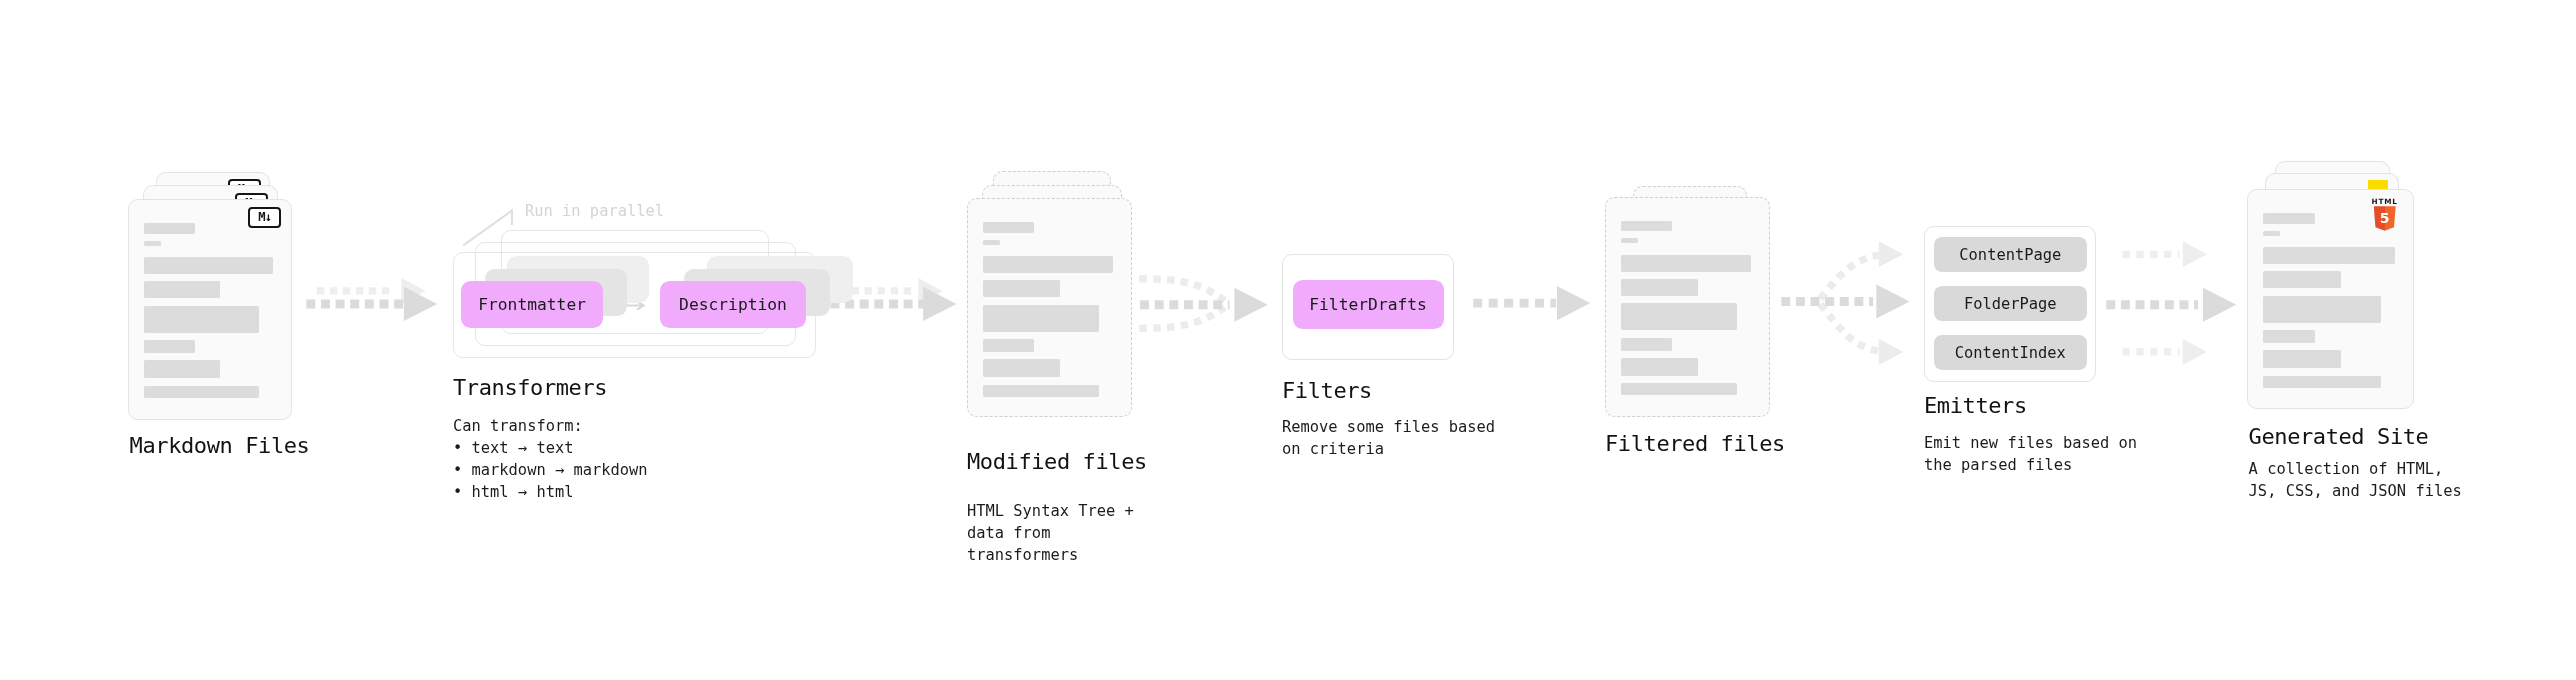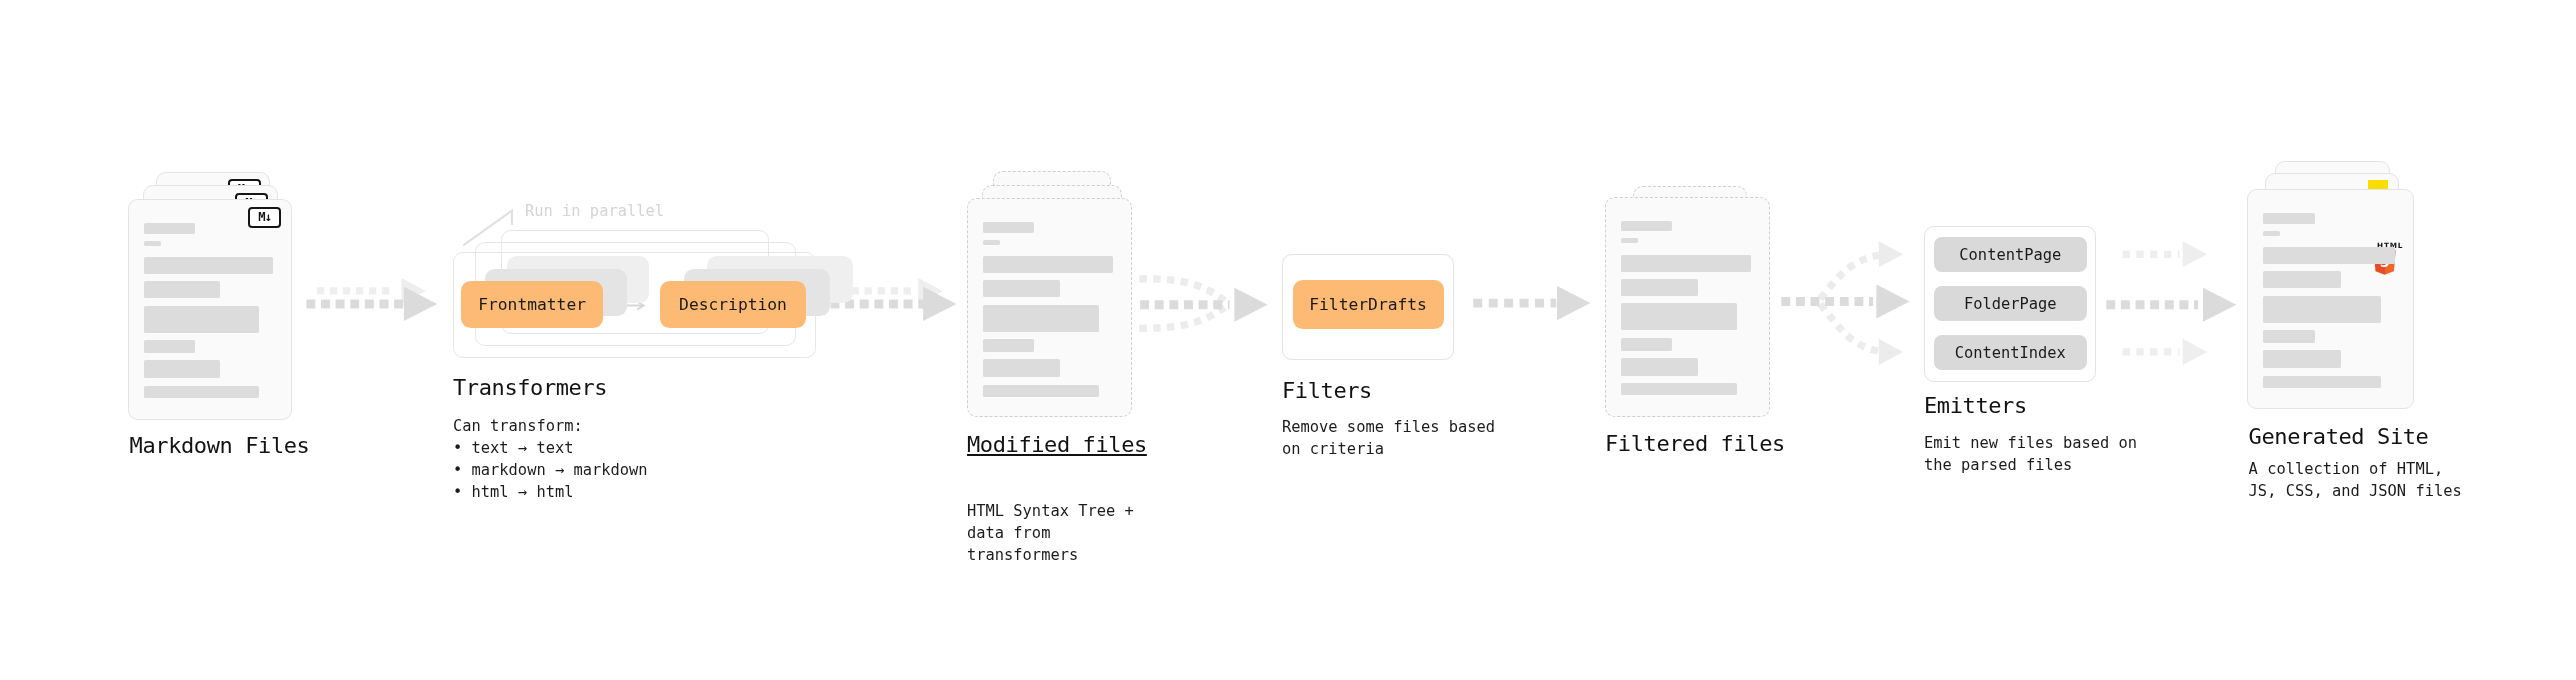--- a/index.html
+++ b/index.html
@@ -29,38 +29,38 @@
   .b7 { width: 57%; height: 18px; }
   .b8 { width: 86%; height: 12.2px; }
 
   
   .md-badge { position: absolute; right: 9.8px; top: 7.3px; width: 33px; height: 20.3px;
     border: 2.4px solid #151515; border-radius: 4.1px; background: #ffffff;
     display: flex; align-items: center; justify-content: center;
     font-weight: 700; font-size: 12.2px; letter-spacing: -0.8px; color: #151515; }
 
   
-  .html5-badge { position: absolute; right: 9.8px; top: 6.5px; width: 37px; text-align: right; margin-top: 44px; }
+  .html5-badge { position: absolute; right: 9.8px; top: 6.5px; width: 37px; text-align: center; }
   .html5-word { font-size: 7.3px; font-weight: 700; letter-spacing: 0.8px; color: #151515;
     font-family: "DejaVu Sans", "Liberation Sans", sans-serif; }
   .html5-shield { width: 22px; height: 24.4px; margin: 0.8px auto 0;
     background: linear-gradient(90deg, #e44d26 50%, #f16529 50%);
     clip-path: polygon(0% 0%, 100% 0%, 92% 86%, 50% 100%, 8% 86%);
     display: flex; align-items: center; justify-content: center;
     color: #ffffff; font-weight: 700; font-size: 14px;
     font-family: "DejaVu Sans", "Liberation Sans", sans-serif; }
   .css-badge { position: absolute; right: 11.4px; top: 4.1px; width: 21px; text-align: center; }
   .css-word { font-size: 10px; font-weight: 700; color: #151515;
     font-family: Liberation Sans, sans-serif; line-height: 6.5px; margin-top: 17px; }
   .css-bar { width: 19.5px; height: 4.1px; background: #2760e5; border-radius: 0.8px; margin: 0.8px auto 0; }
   .js-badge { position: absolute; right: 9.8px; top: 5.7px; width: 20.3px; height: 12.2px; background: #fcdd00; }
 
   
   .t-box { position: absolute; border: 1.6px solid #e6e6e6; border-radius: 9.8px; background: transparent; }
-  .pill { position: absolute; background: #fdba74; border-radius: 9.8px;
+  .pill { position: absolute; background: #f0abfc; border-radius: 9.8px;
     display: flex; align-items: center; justify-content: center;
     font-size: 16.3px; color: #1a1a1a; white-space: nowrap; }
   .pill.ghost1 { background: #e4e4e4; }
   .pill.ghost2 { background: #efefef; }
   .callout { position: absolute; font-size: 15.4px; color: #d4d4d4; white-space: nowrap; }
 
   
   .panel { position: absolute; background: #ffffff; border: 1.6px solid #e3e3e3; border-radius: 9.8px; }
   .e-pill { position: absolute; left: 9.8px; width: 153px; height: 35px; background: #d9d9d9; border-radius: 8.1px;
     display: flex; align-items: center; justify-content: center; font-size: 15.4px; color: #1a1a1a; }
@@ -181,21 +181,21 @@
         <div class="bar b1"></div>
           <div class="bar b2"></div>
           <div class="bar b3"></div>
           <div class="bar b4"></div>
         <div class="bar b5"></div>
           <div class="bar b6"></div>
           <div class="bar b7"></div>
           <div class="bar b8"></div>
       </div>
     </div>
-    <div class="stage-label" style="left:0; top:261px;text-decoration:underline;">Modified files</div>
+    <div class="stage-label" style="left:0; top:278px;">Modified files</div>
     <div class="stage-desc" style="left:0; top:299px;margin-top:30px;">HTML Syntax Tree +
 data from transformers</div>
   </div>
 
   <div class="stage" style="left:1282px; top:254px; width:236px;">
     <div class="panel" style="left:0; top:0; width:172px; height:106px;"></div>
     <div class="pill" style="left:10.6px; top:26px; width:151px; height:49px;">FilterDrafts</div>
     <div class="stage-label" style="left:0; top:124px;">Filters</div>
     <div class="stage-desc" style="left:0; top:162px;">Remove some files based
 on criteria</div>

